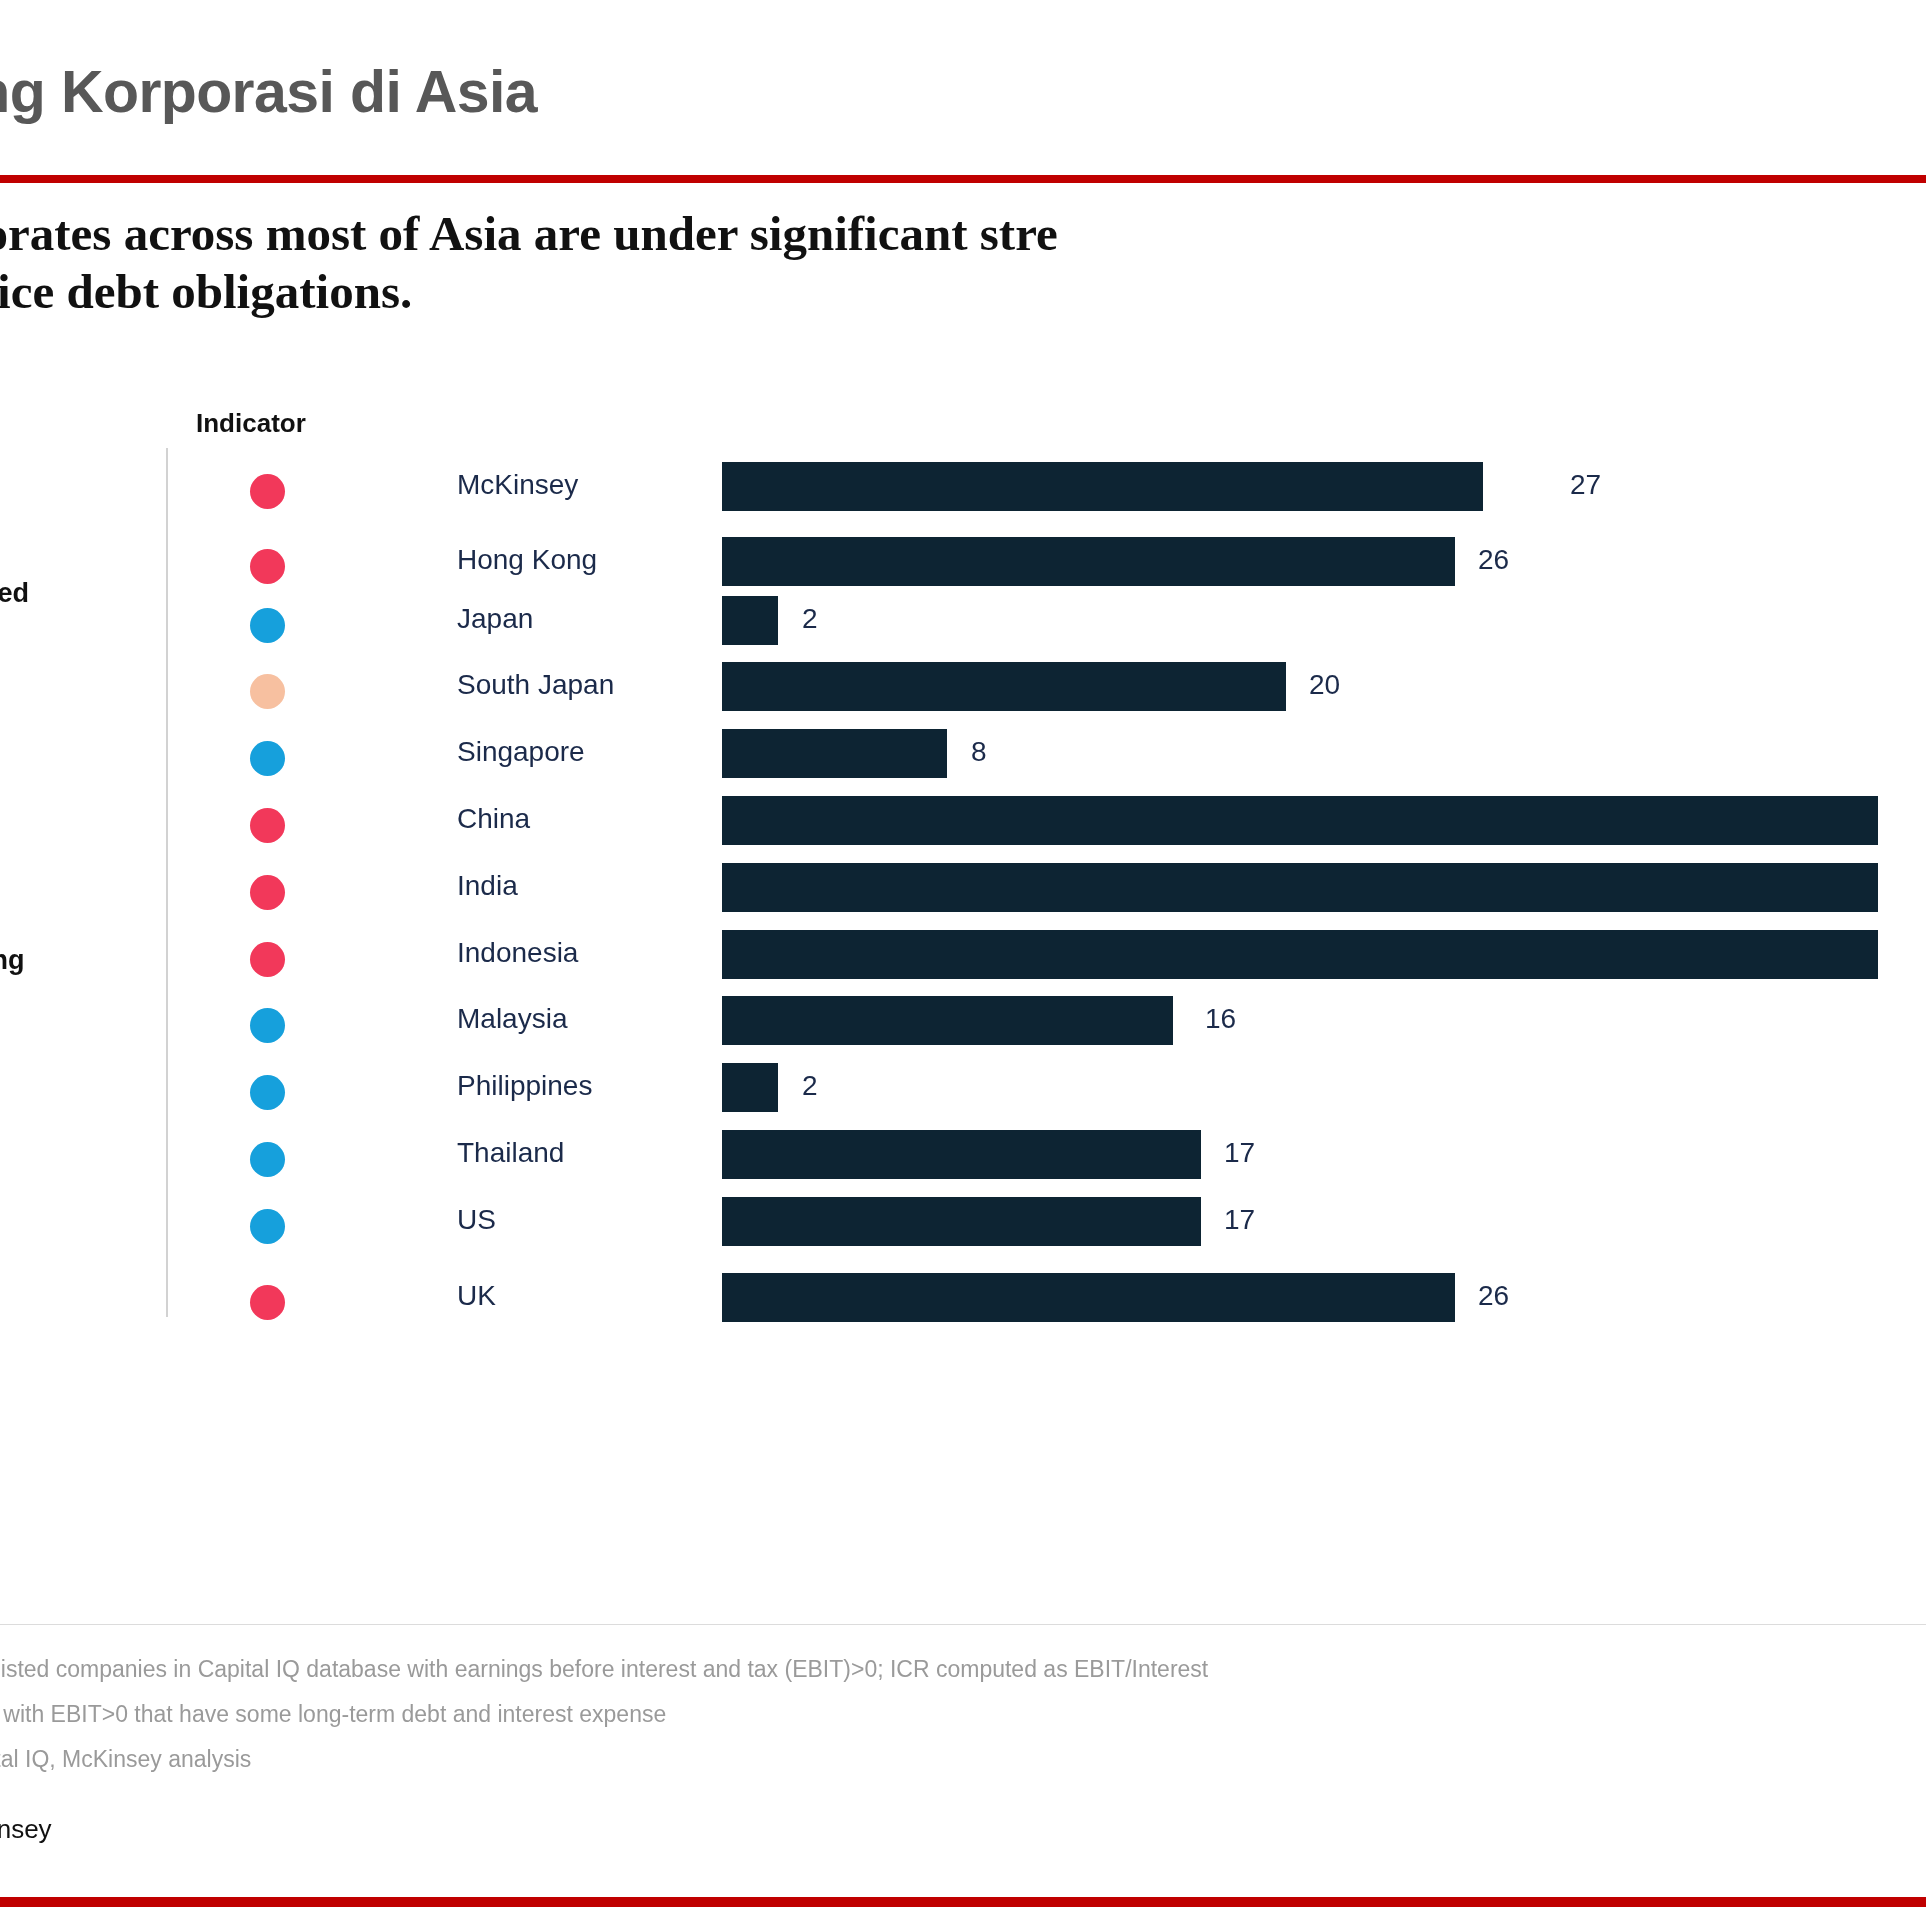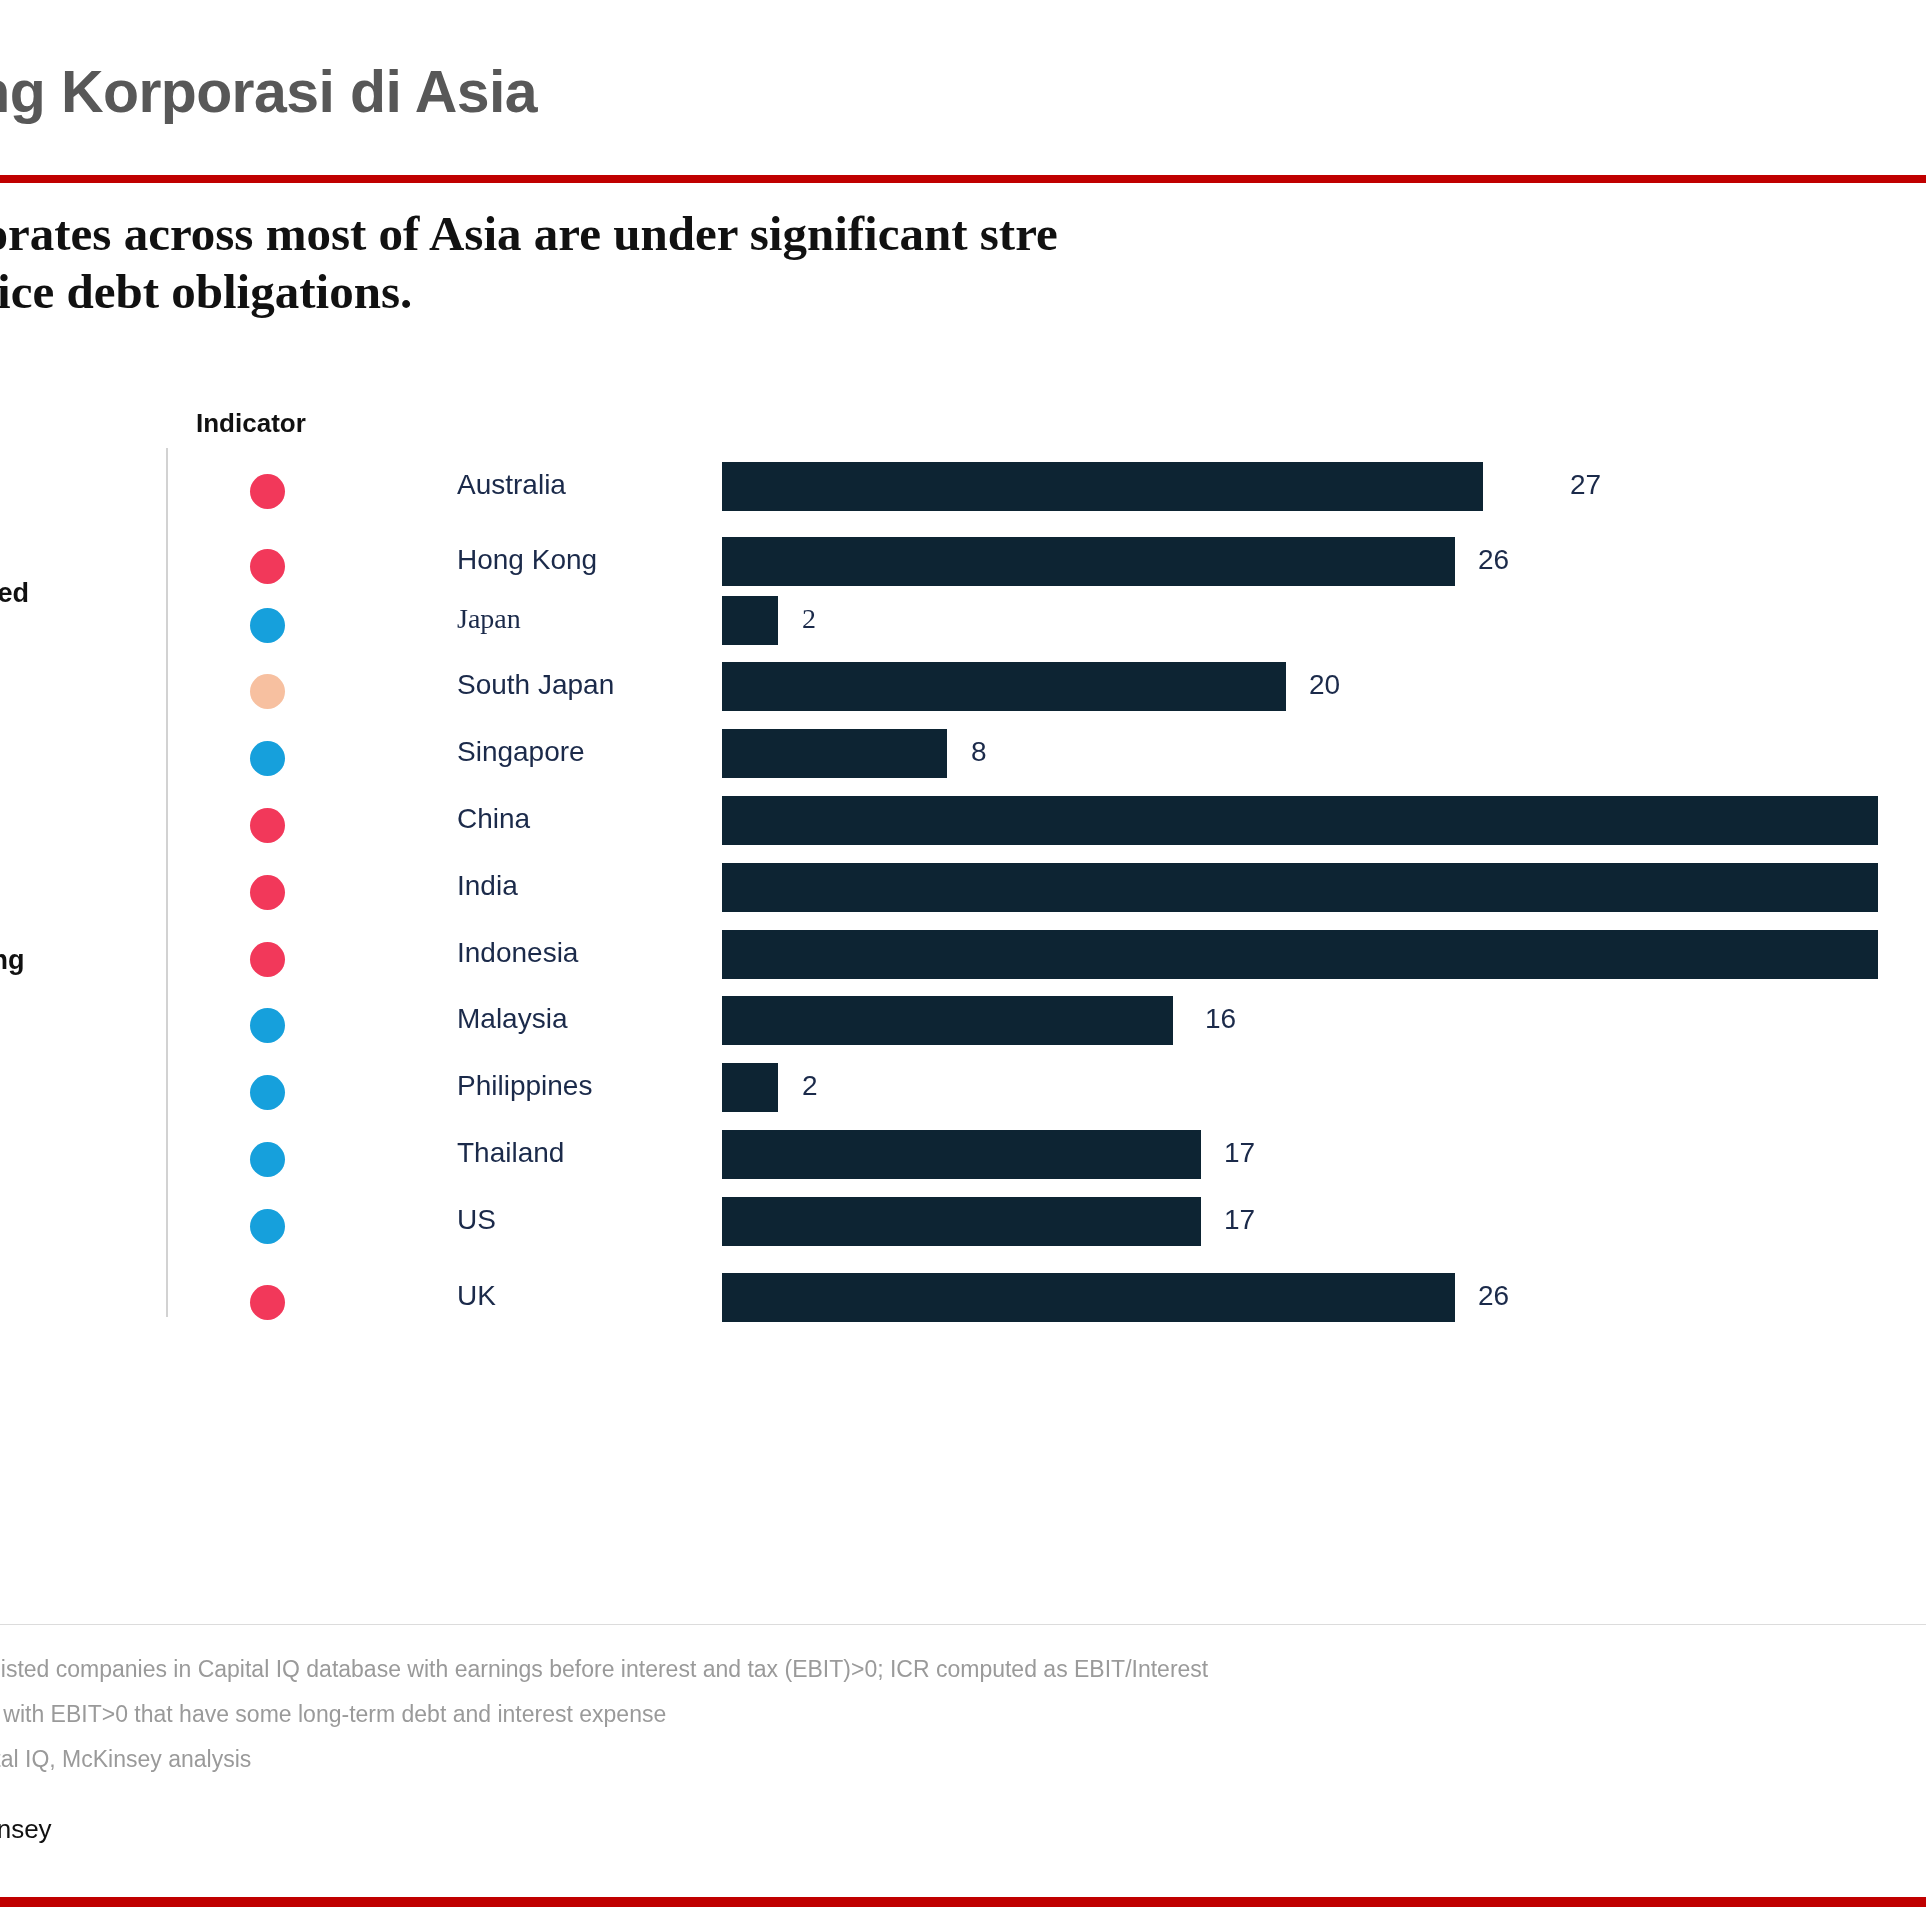--- a/index.html
+++ b/index.html
@@ -185,31 +185,31 @@
   <div id="chart-body">
       <div class="vline" style="top: 448px; height: 334px;"></div>
       <div class="group-label" style="top: 578px;">eloped
 a</div>
       <div class="vline" style="top: 782px; height: 401px;"></div>
       <div class="group-label" style="top: 945px;">erging
 a</div>
       <div class="vline" style="top: 1183px; height: 134px;"></div>
       <div class="row" style="top: 457px;">
         <div class="dot" style="background: rgb(242, 56, 90);"></div>
-        <div class="country">Australia</div>
+        <div class="country">McKinsey</div>
         <div class="bar" style="width: 761px; background: rgb(13, 36, 51);"></div>
         <div class="value" style="left: 1570px;">27</div>
       </div>
       <div class="row" style="top: 532px;">
         <div class="dot" style="background: rgb(242, 56, 90);"></div>
         <div class="country">Hong Kong</div>
         <div class="bar" style="width: 733px; background: rgb(13, 36, 51);"></div>
         <div class="value" style="left: 1478px;">26</div>
       </div>
-      <div class="row" style="top: 591px; font-family: Liberation Serif, serif;">
+      <div class="row" style="top: 591px;">
         <div class="dot" style="background: rgb(22, 160, 220);"></div>
         <div class="country">Japan</div>
         <div class="bar" style="width: 56px; background: rgb(13, 36, 51);"></div>
         <div class="value" style="left: 802px;">2</div>
       </div>
       <div class="row" style="top: 657px;">
         <div class="dot" style="background: rgb(247, 192, 160);"></div>
         <div class="country">South Japan</div>
         <div class="bar" style="width: 564px; background: rgb(13, 36, 51);"></div>
         <div class="value" style="left: 1309px;">20</div>

